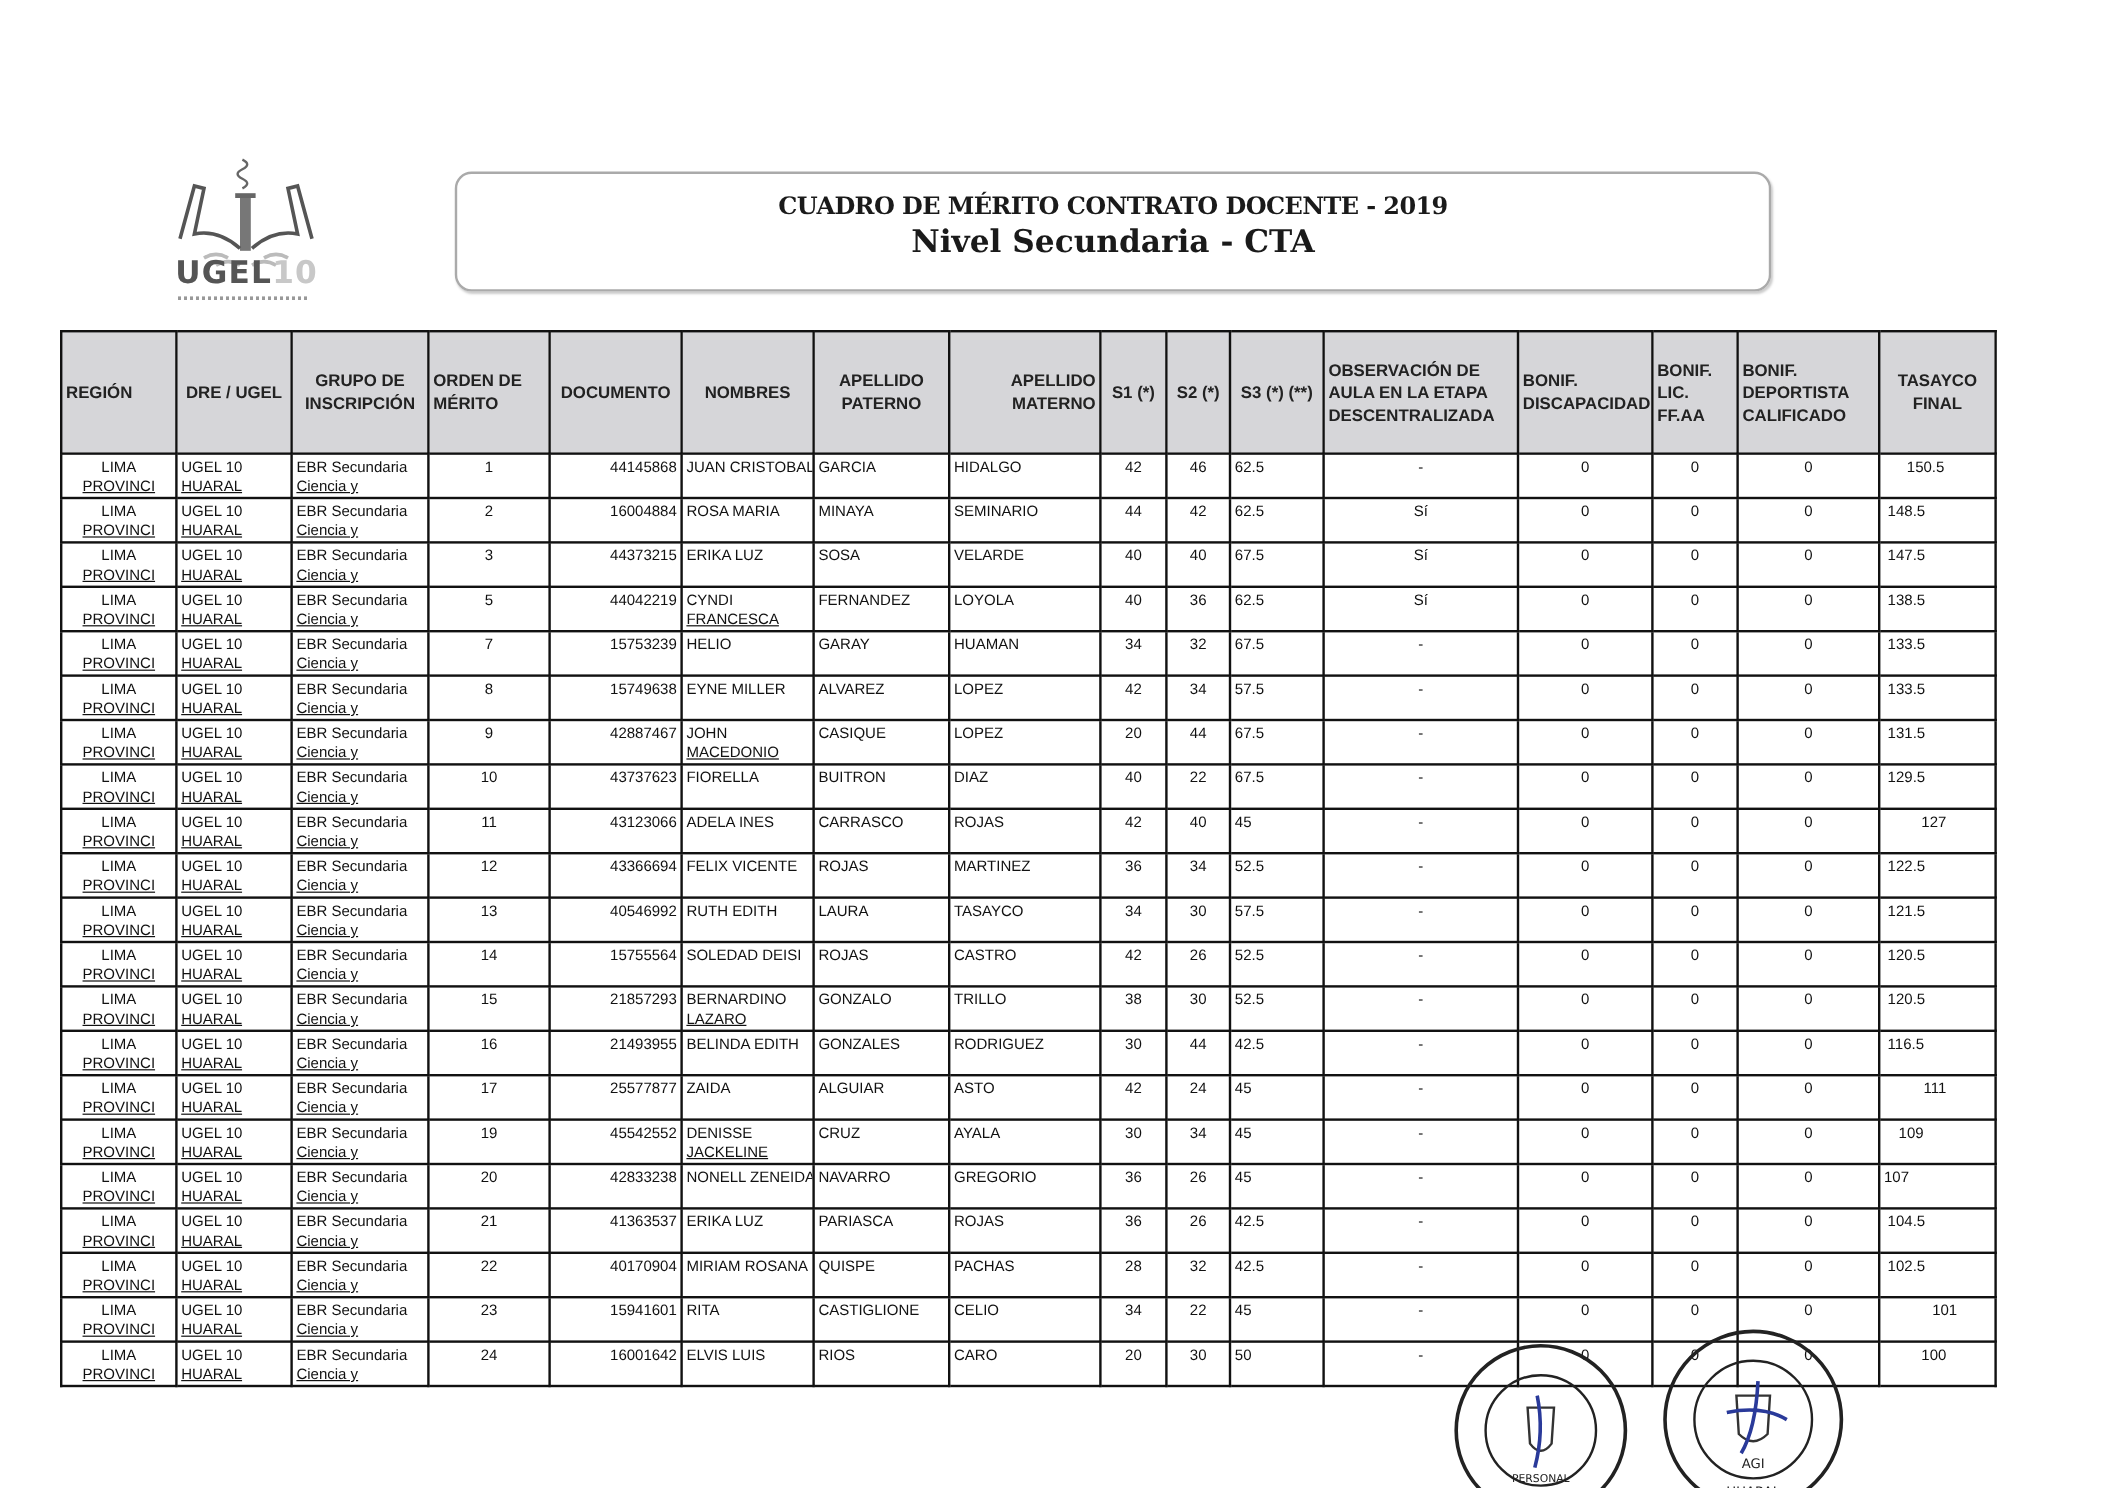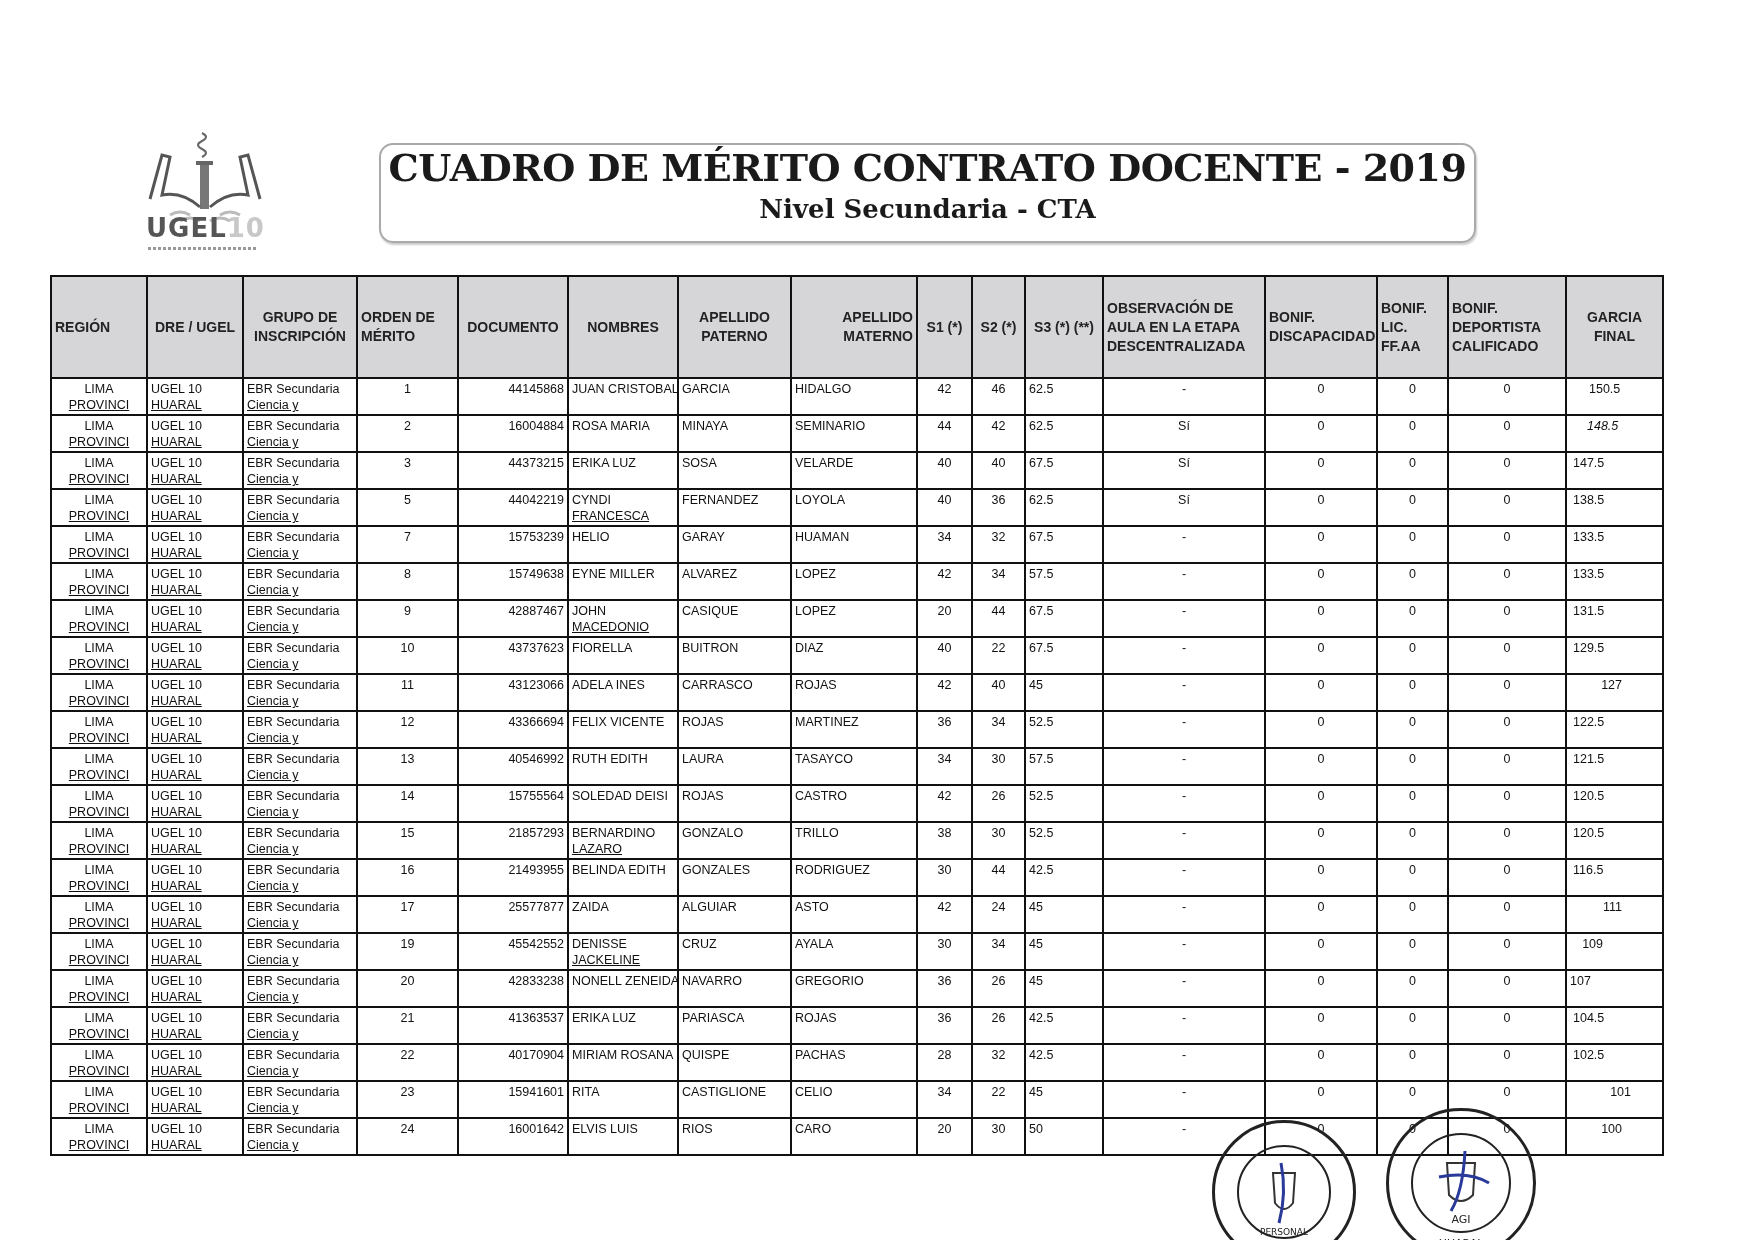--- a/index.html
+++ b/index.html
@@ -2,21 +2,21 @@
 <html><head>
 <meta charset="utf-8">
 <style>
   html, body { margin: 0; padding: 0; background: #ffffff; }
   body { width: 1754px; height: 1240px; position: relative; overflow: hidden; font-family: "Liberation Sans", sans-serif; color: #111; }
   .logo { position: absolute; left: 140px; top: 125px; width: 130px; height: 130px; }
   .logo-text { position: absolute; left: 146px; top: 213px; font-family: "DejaVu Sans", sans-serif; font-weight: bold; font-size: 26px; letter-spacing: 1px; color: #555; }
   .logo-text .ten { color: #c8c8c8; }
   .logo-sub { position: absolute; left: 148px; top: 247px; width: 110px; height: 3px; background: repeating-linear-gradient(90deg,#999 0 3px,#fff 3px 5px); }
   .title-box { position: absolute; left: 379px; top: 143px; width: 1093px; height: 96px; border: 2px solid #aaa; border-radius: 14px; box-shadow: 1px 2px 2px #ccc; text-align: center; }
-  .title-1 { font-family: "DejaVu Serif", serif; font-weight: bold; font-size: 38px; letter-spacing: -0.5px; color: #1a1a1a; }
+  .title-1 { margin-top: 14px; font-family: "DejaVu Serif", serif; font-weight: bold; font-size: 20px; letter-spacing: -0.5px; color: #1a1a1a; }
   .title-2 { margin-top: 4px; font-family: "DejaVu Serif", serif; font-weight: bold; font-size: 26px; color: #1a1a1a; }
   table { position: absolute; left: 50px; top: 275px; border-collapse: collapse; table-layout: fixed; width: 1612px; }
   th, td { border: 2px solid #111; padding: 0 3px; overflow: hidden; white-space: nowrap; }
   th { background: #d6d6d9; height: 100px; font-size: 14px; font-weight: bold; color: #222; line-height: 19px; white-space: normal; }
   th.l { text-align: left; } th.c { text-align: center; }
   td { height: 33px; font-size: 12.5px; vertical-align: top; line-height: 16px; padding-top: 2px; position: relative; }
   td .u { text-decoration: underline; display: block; }
   .c { text-align: center; } .r { text-align: right; } .l { text-align: left; }
   .two { display: block; }
   .stamp { position: absolute; border-radius: 50%; border: 3px solid #222; }
@@ -71,21 +71,21 @@
       <th class="c">NOMBRES</th>
       <th class="c">APELLIDO PATERNO</th>
       <th class="r">APELLIDO MATERNO</th>
       <th class="c">S1 (*)</th>
       <th class="c">S2 (*)</th>
       <th class="c">S3 (*) (**)</th>
       <th class="l">OBSERVACIÓN DE AULA EN LA ETAPA DESCENTRALIZADA</th>
       <th class="l">BONIF. DISCAPACIDAD</th>
       <th class="l">BONIF. LIC. FF.AA</th>
       <th class="l">BONIF. DEPORTISTA CALIFICADO</th>
-      <th class="c">GARCIA FINAL</th>
+      <th class="c">TASAYCO FINAL</th>
     </tr>
   </thead>
   <tbody id="tbody">
       <tr>
         <td class="c">
           <span class="two">LIMA</span>
           <span class="u">PROVINCI</span>
         </td>
         <td class="l">
           <span class="two">UGEL 10</span>
@@ -133,21 +133,21 @@
         </td>
         <td class="l"><span class="">MINAYA</span></td>
         <td class="l"><span class="">SEMINARIO</span></td>
         <td class="c"><span class="">44</span></td>
         <td class="c"><span class="">42</span></td>
         <td class="l"><span class="">62.5</span></td>
         <td class="c"><span class="">Sí</span></td>
         <td class="c"><span class="">0</span></td>
         <td class="c"><span class="">0</span></td>
         <td class="c"><span class="">0</span></td>
-        <td class="l" style="padding-left: 20px; font-style: italic;"><span class="">148.5</span></td>
+        <td class="l" style="padding-left: 6px;"><span class="">148.5</span></td>
       </tr>
       <tr>
         <td class="c">
           <span class="two">LIMA</span>
           <span class="u">PROVINCI</span>
         </td>
         <td class="l">
           <span class="two">UGEL 10</span>
           <span class="u">HUARAL</span>
         </td>

